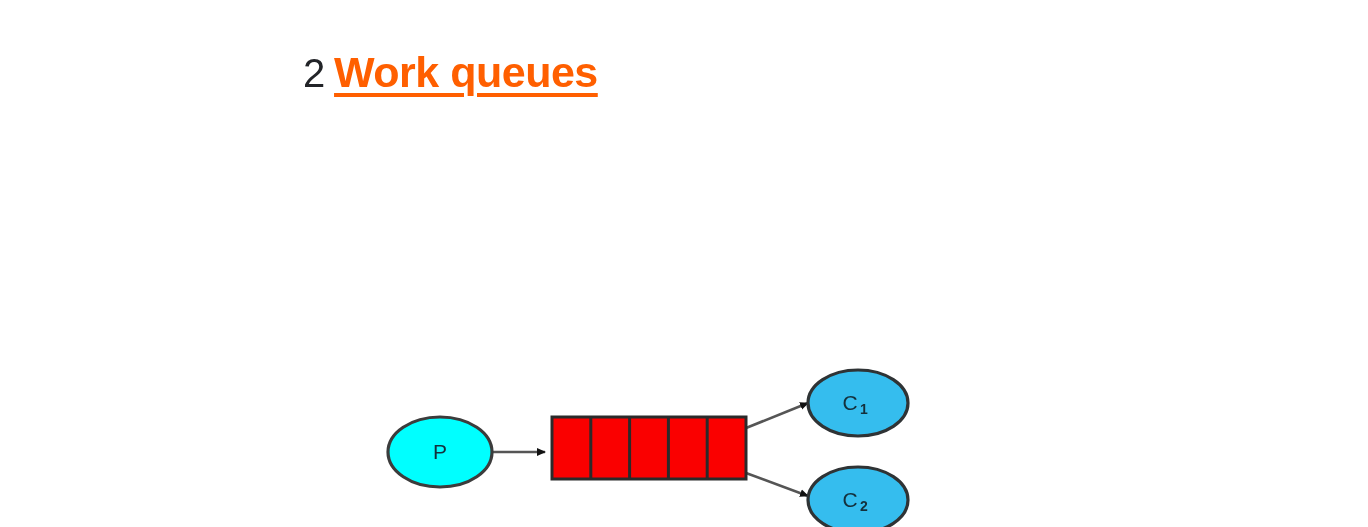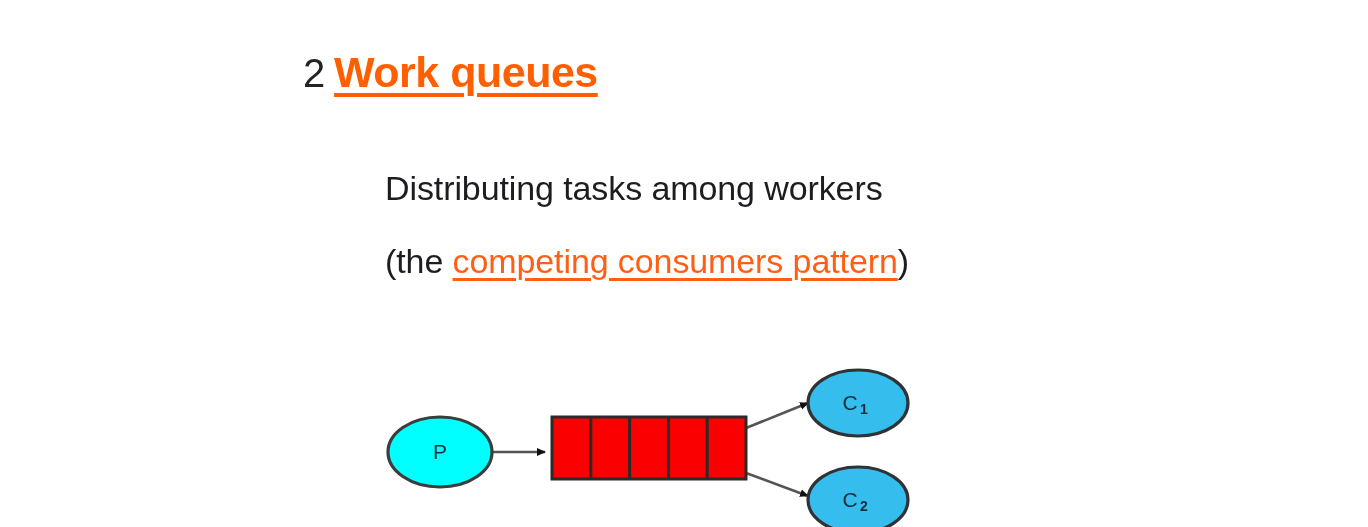--- a/index.html
+++ b/index.html
@@ -93,23 +93,20 @@
 </style>
 </head>
 <body>
 
 <div id="page">
 
   <div class="heading">
     <span class="heading-number">2</span><span class="heading-link">Work queues</span>
   </div>
 
-  <div class="body-text">
-    <span>Distributing tasks among workers (the </span><span class="inline-link">competing consumers pattern</span><span>)</span>
-  </div>
 
   <div class="diagram">
     <svg width="560" height="178" viewBox="0 0 560 178" xmlns="http://www.w3.org/2000/svg">
       <defs>
         <marker id="arrowhead" markerWidth="9" markerHeight="9" refX="8" refY="4.5" orient="auto" markerUnits="userSpaceOnUse">
           <path d="M0,0.6 L9,4.5 L0,8.4 z" fill="#111111"></path>
         </marker>
       </defs>
 
       <g>

